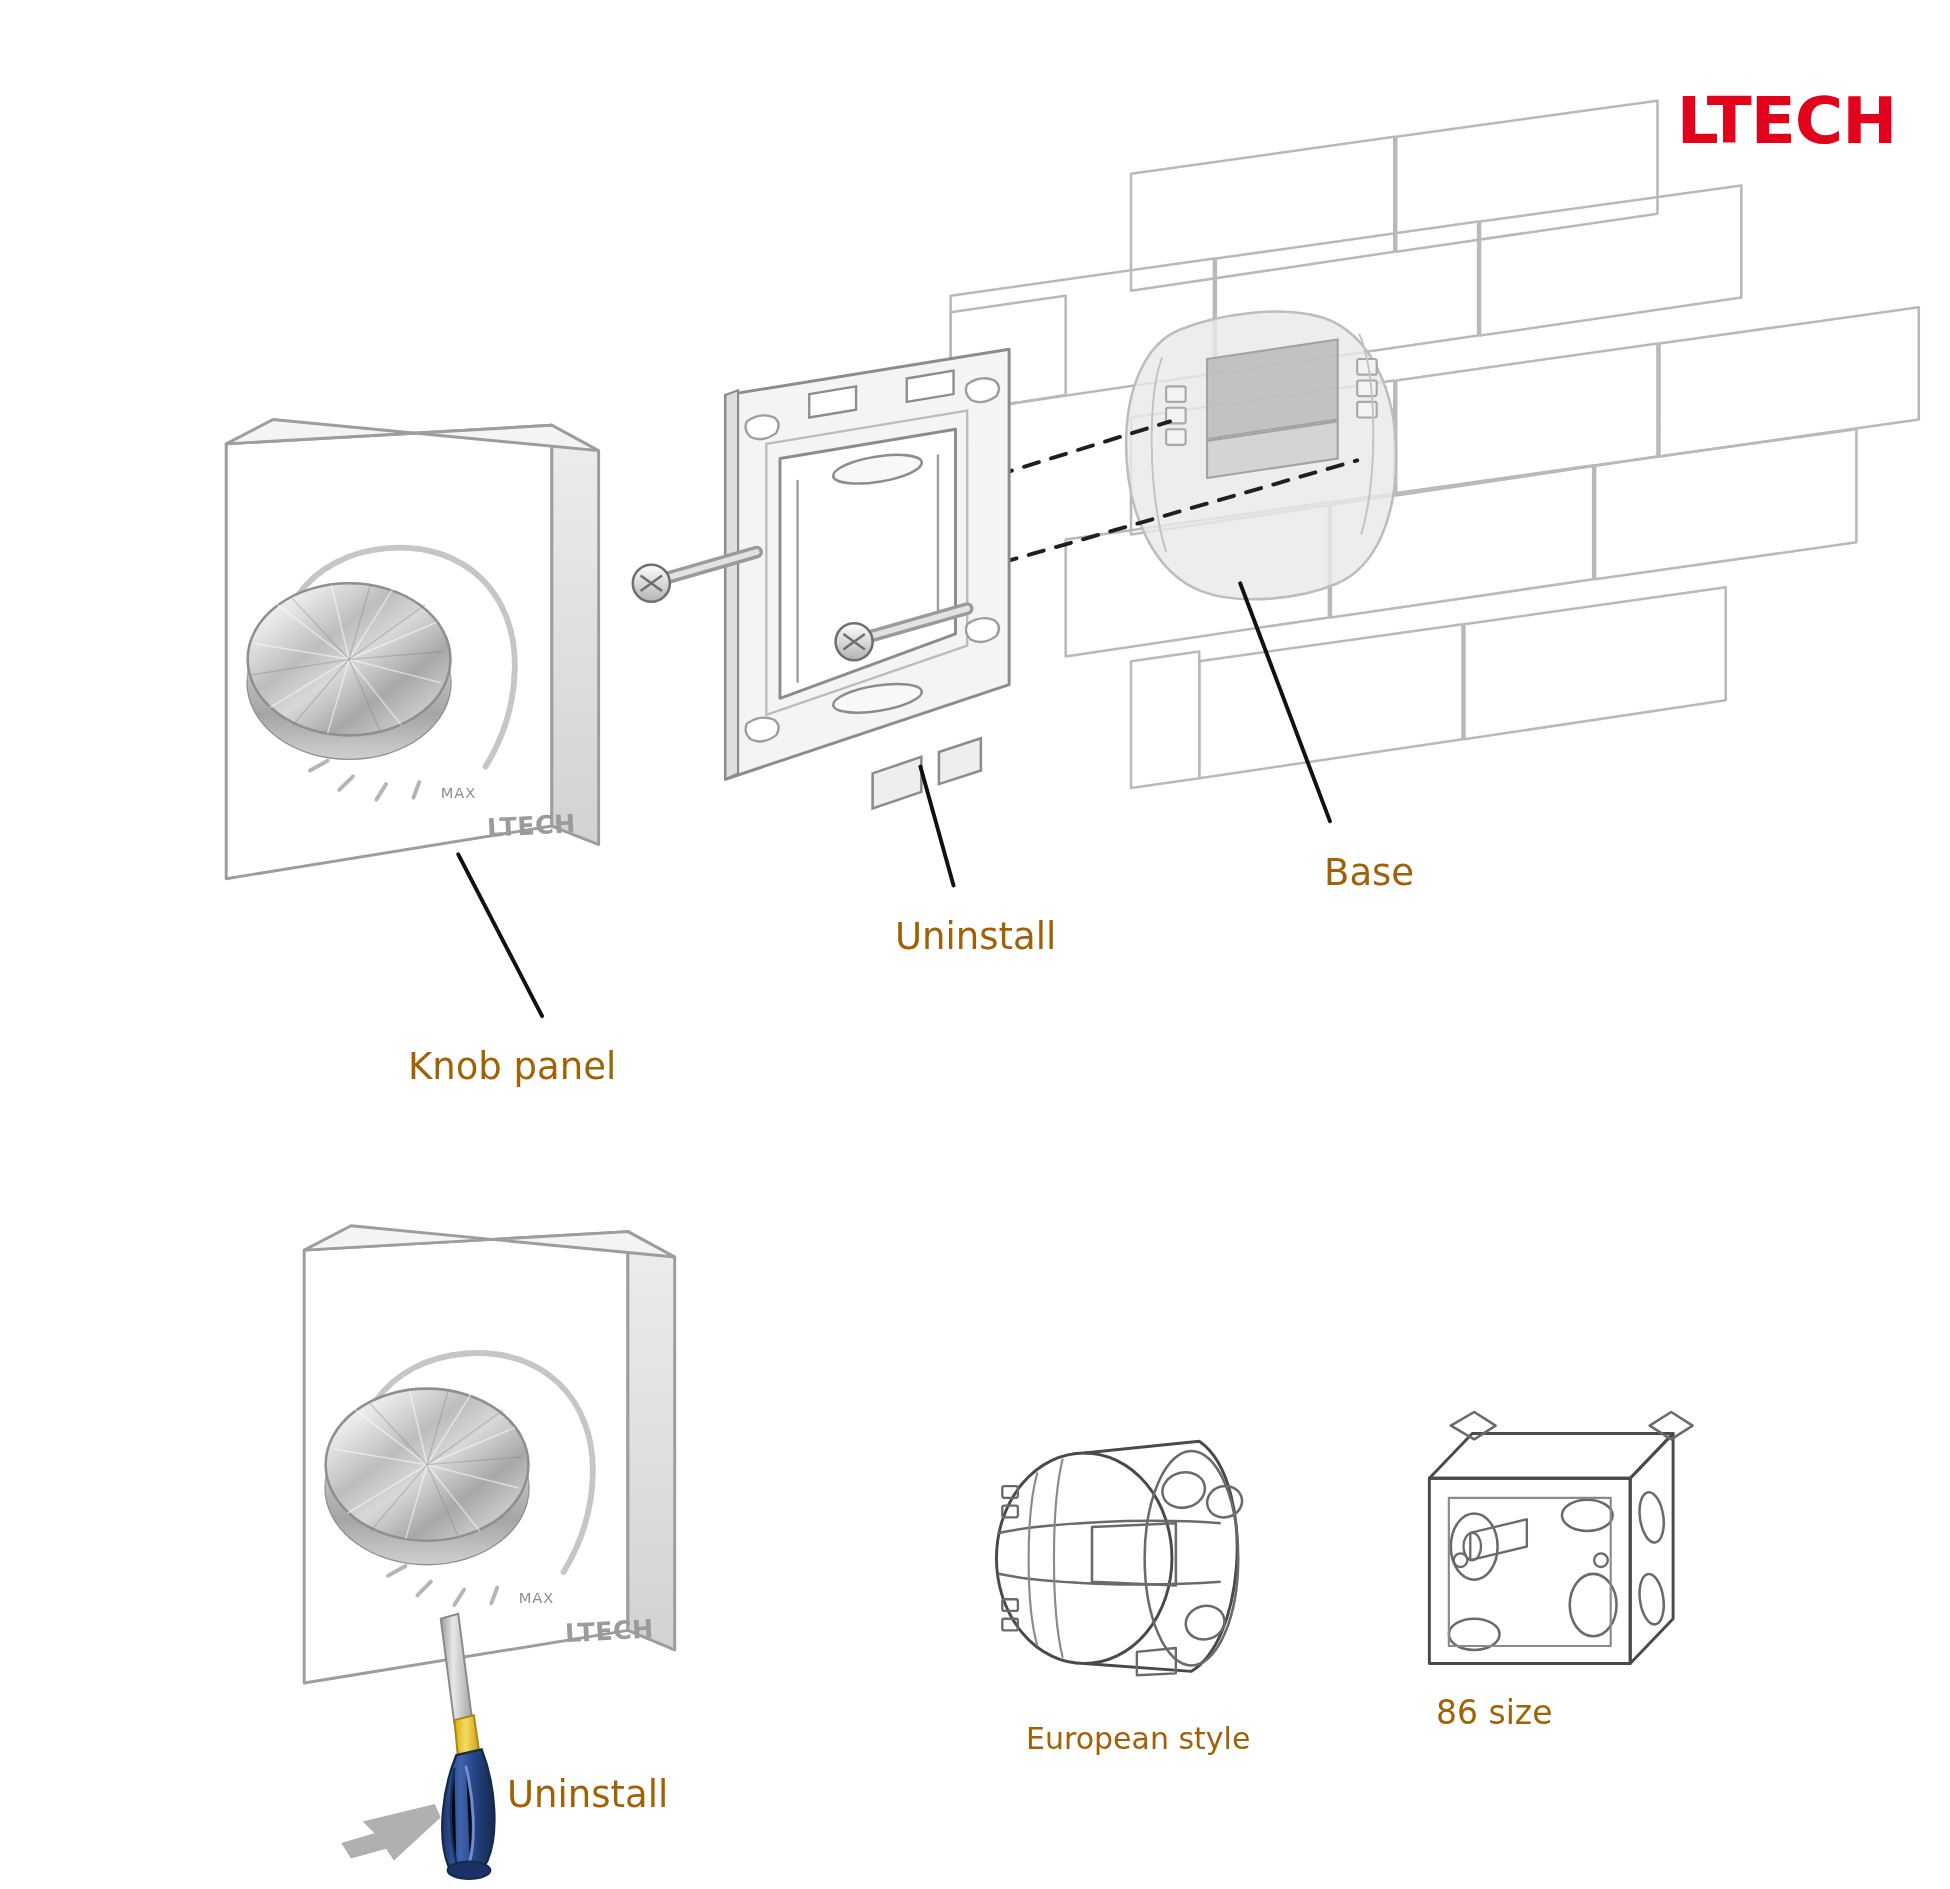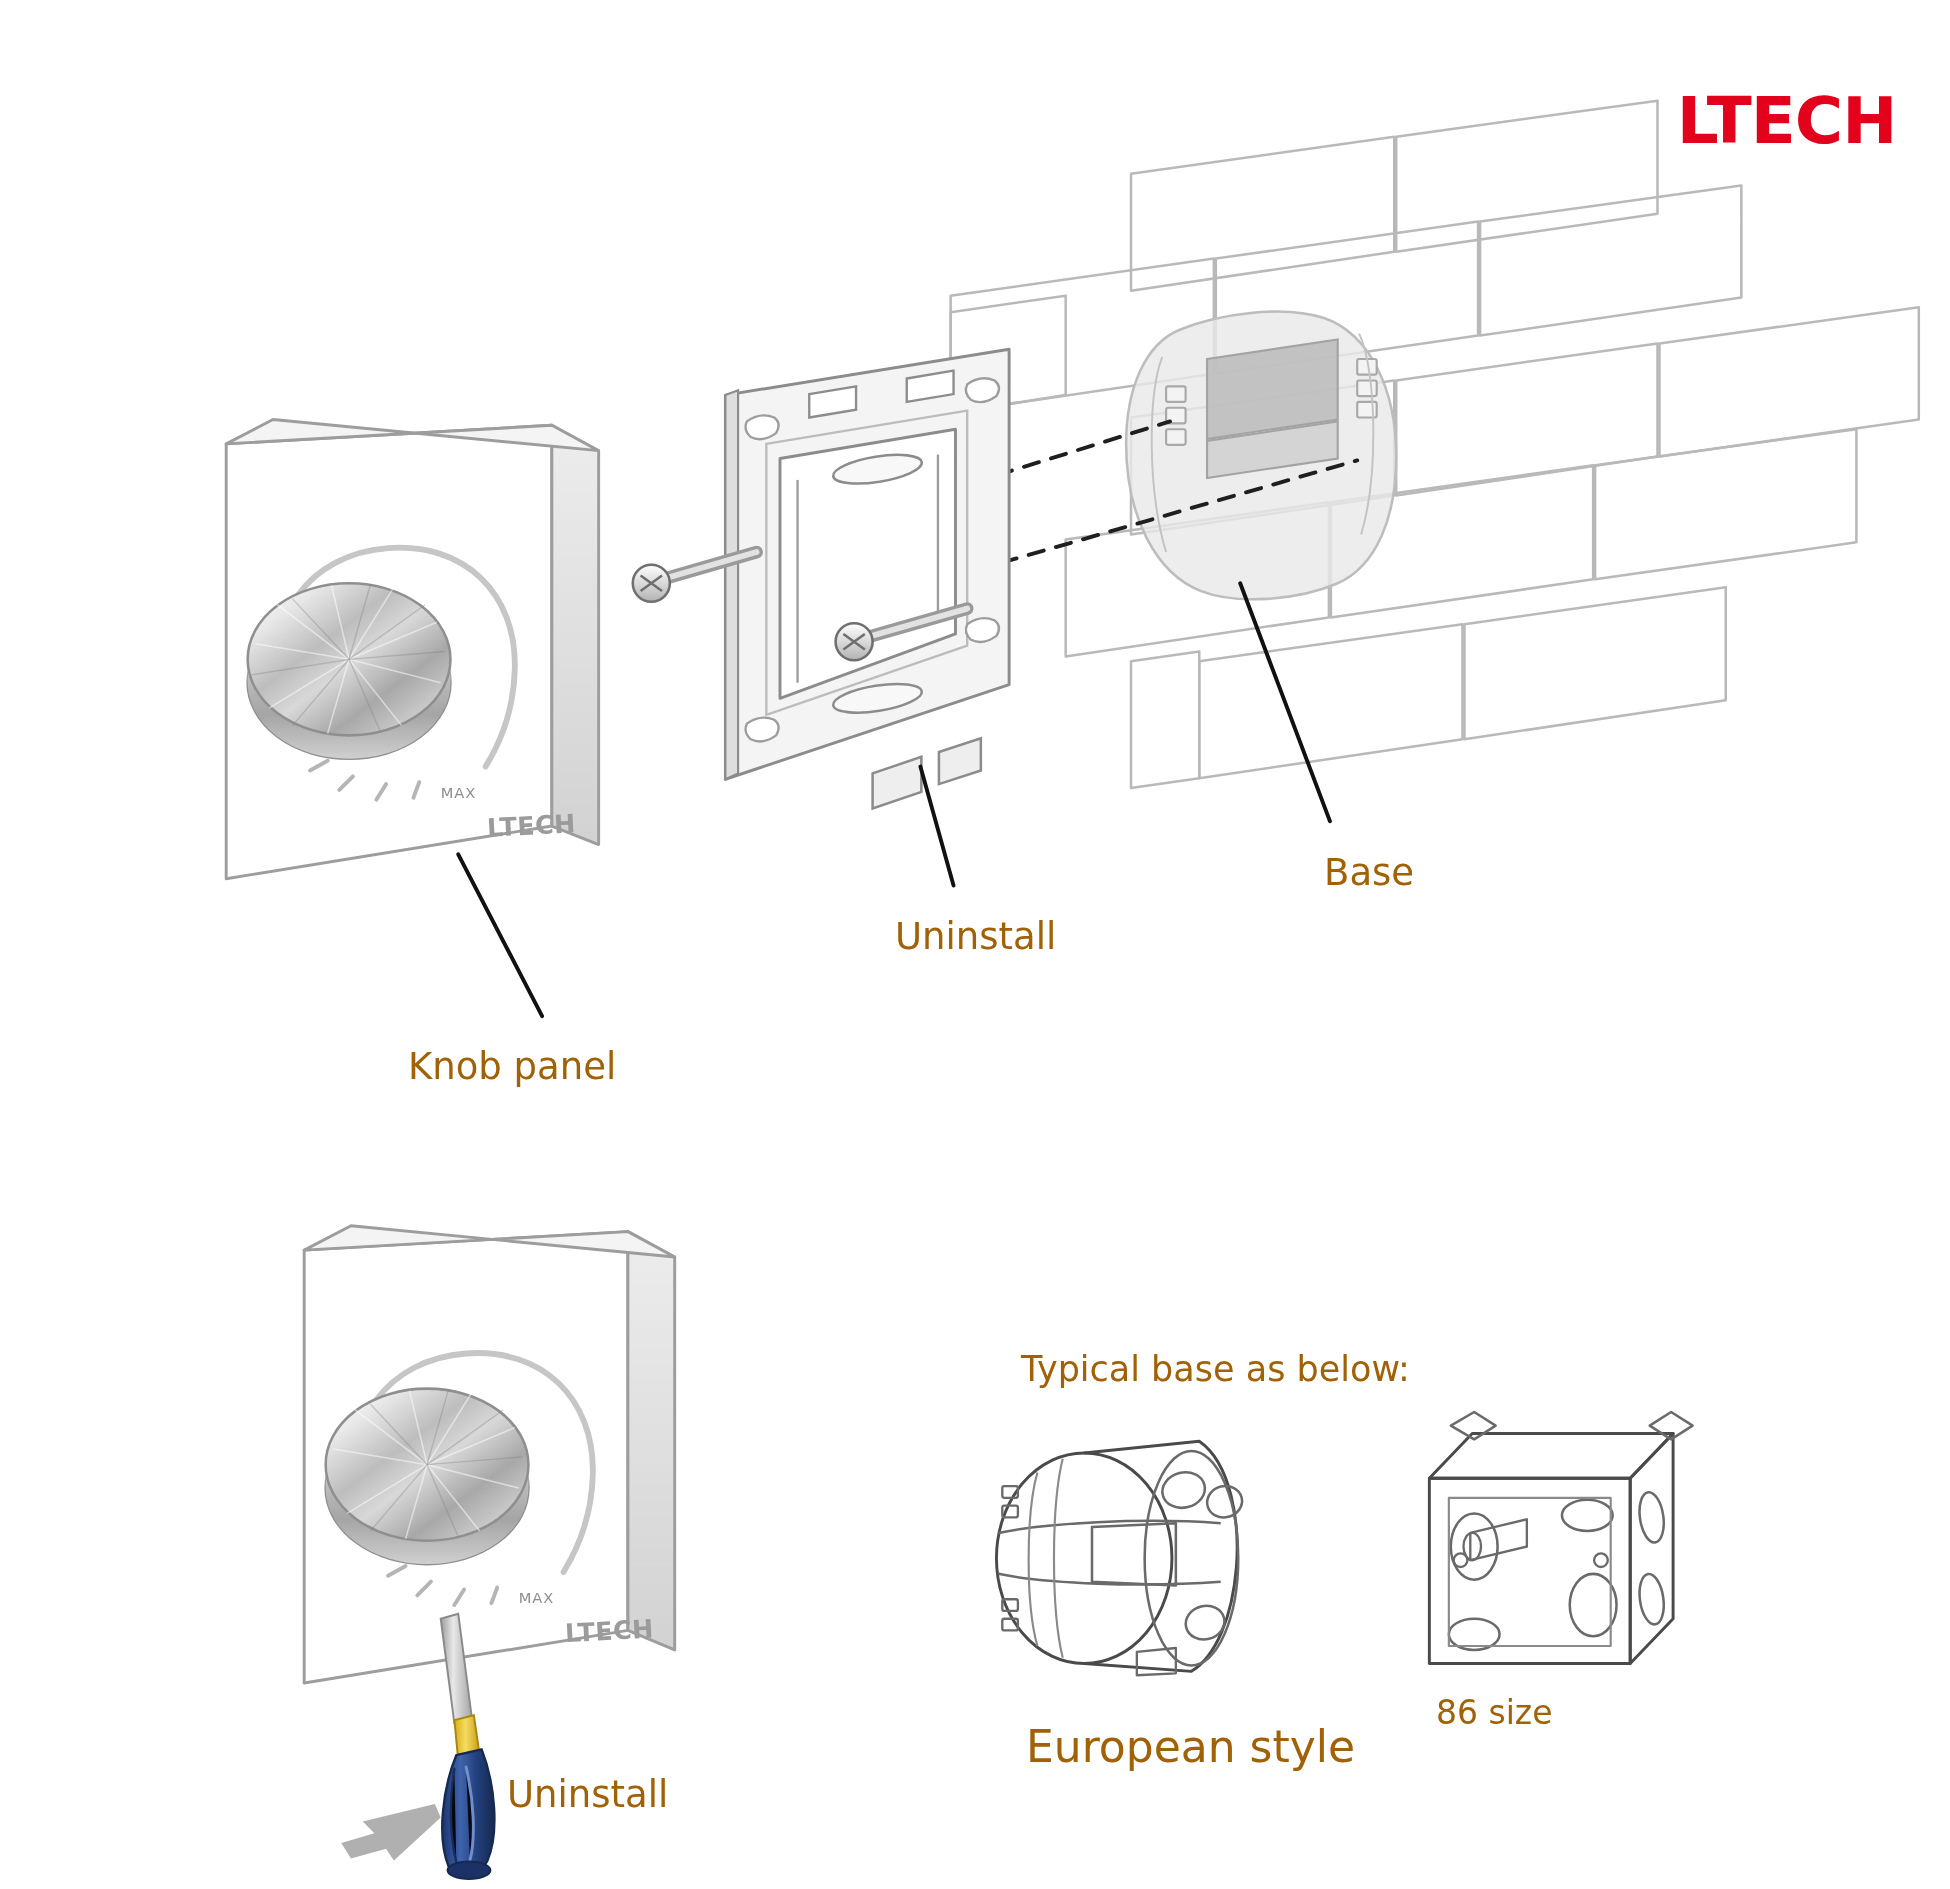--- a/index.html
+++ b/index.html
@@ -30,21 +30,21 @@
   .callout{
     font-size:37px; color:#a16207; font-weight:400;
     white-space:nowrap;
     font-family:"DejaVu Sans", sans-serif;
   }
   #label-knob-panel{ left:408px; top:1045px; }
   #label-baseplate{ left:895px; top:915px; }
   #label-base{     left:1324px; top:851px; }
   #label-uninstall{ left:507px; top:1765px;margin-top:8px; }
   #label-typical{  left:1021px; top:1349px; font-size:35px;}
-  #label-european{ left:1026px; top:1721px; font-size:44px;}
+  #label-european{ left:1026px; top:1721px; font-size:30px;}
   #label-86{       left:1436px; top:1657px; font-size:33px;margin-top:36px;}
 
   svg{display:block;overflow:visible;}
 </style>
 </head>
 <body>
 
 <div class="stage">
 
 
@@ -397,20 +397,19 @@
   </svg>
 
   <div class="abs callout" id="label-knob-panel">Knob panel</div>
 
   <div class="abs callout" id="label-baseplate">Uninstall</div>
 
   <div class="abs callout" id="label-base">Base</div>
 
   <div class="abs callout" id="label-uninstall">Uninstall</div>
 
-  <div class="abs callout" id="label-typical">Typical base as below:</div>
 
   <div class="abs callout" id="label-european">European style</div>
 
   <div class="abs callout" id="label-86">86 size</div>
 
 </div>
 
 
 </body></html>

